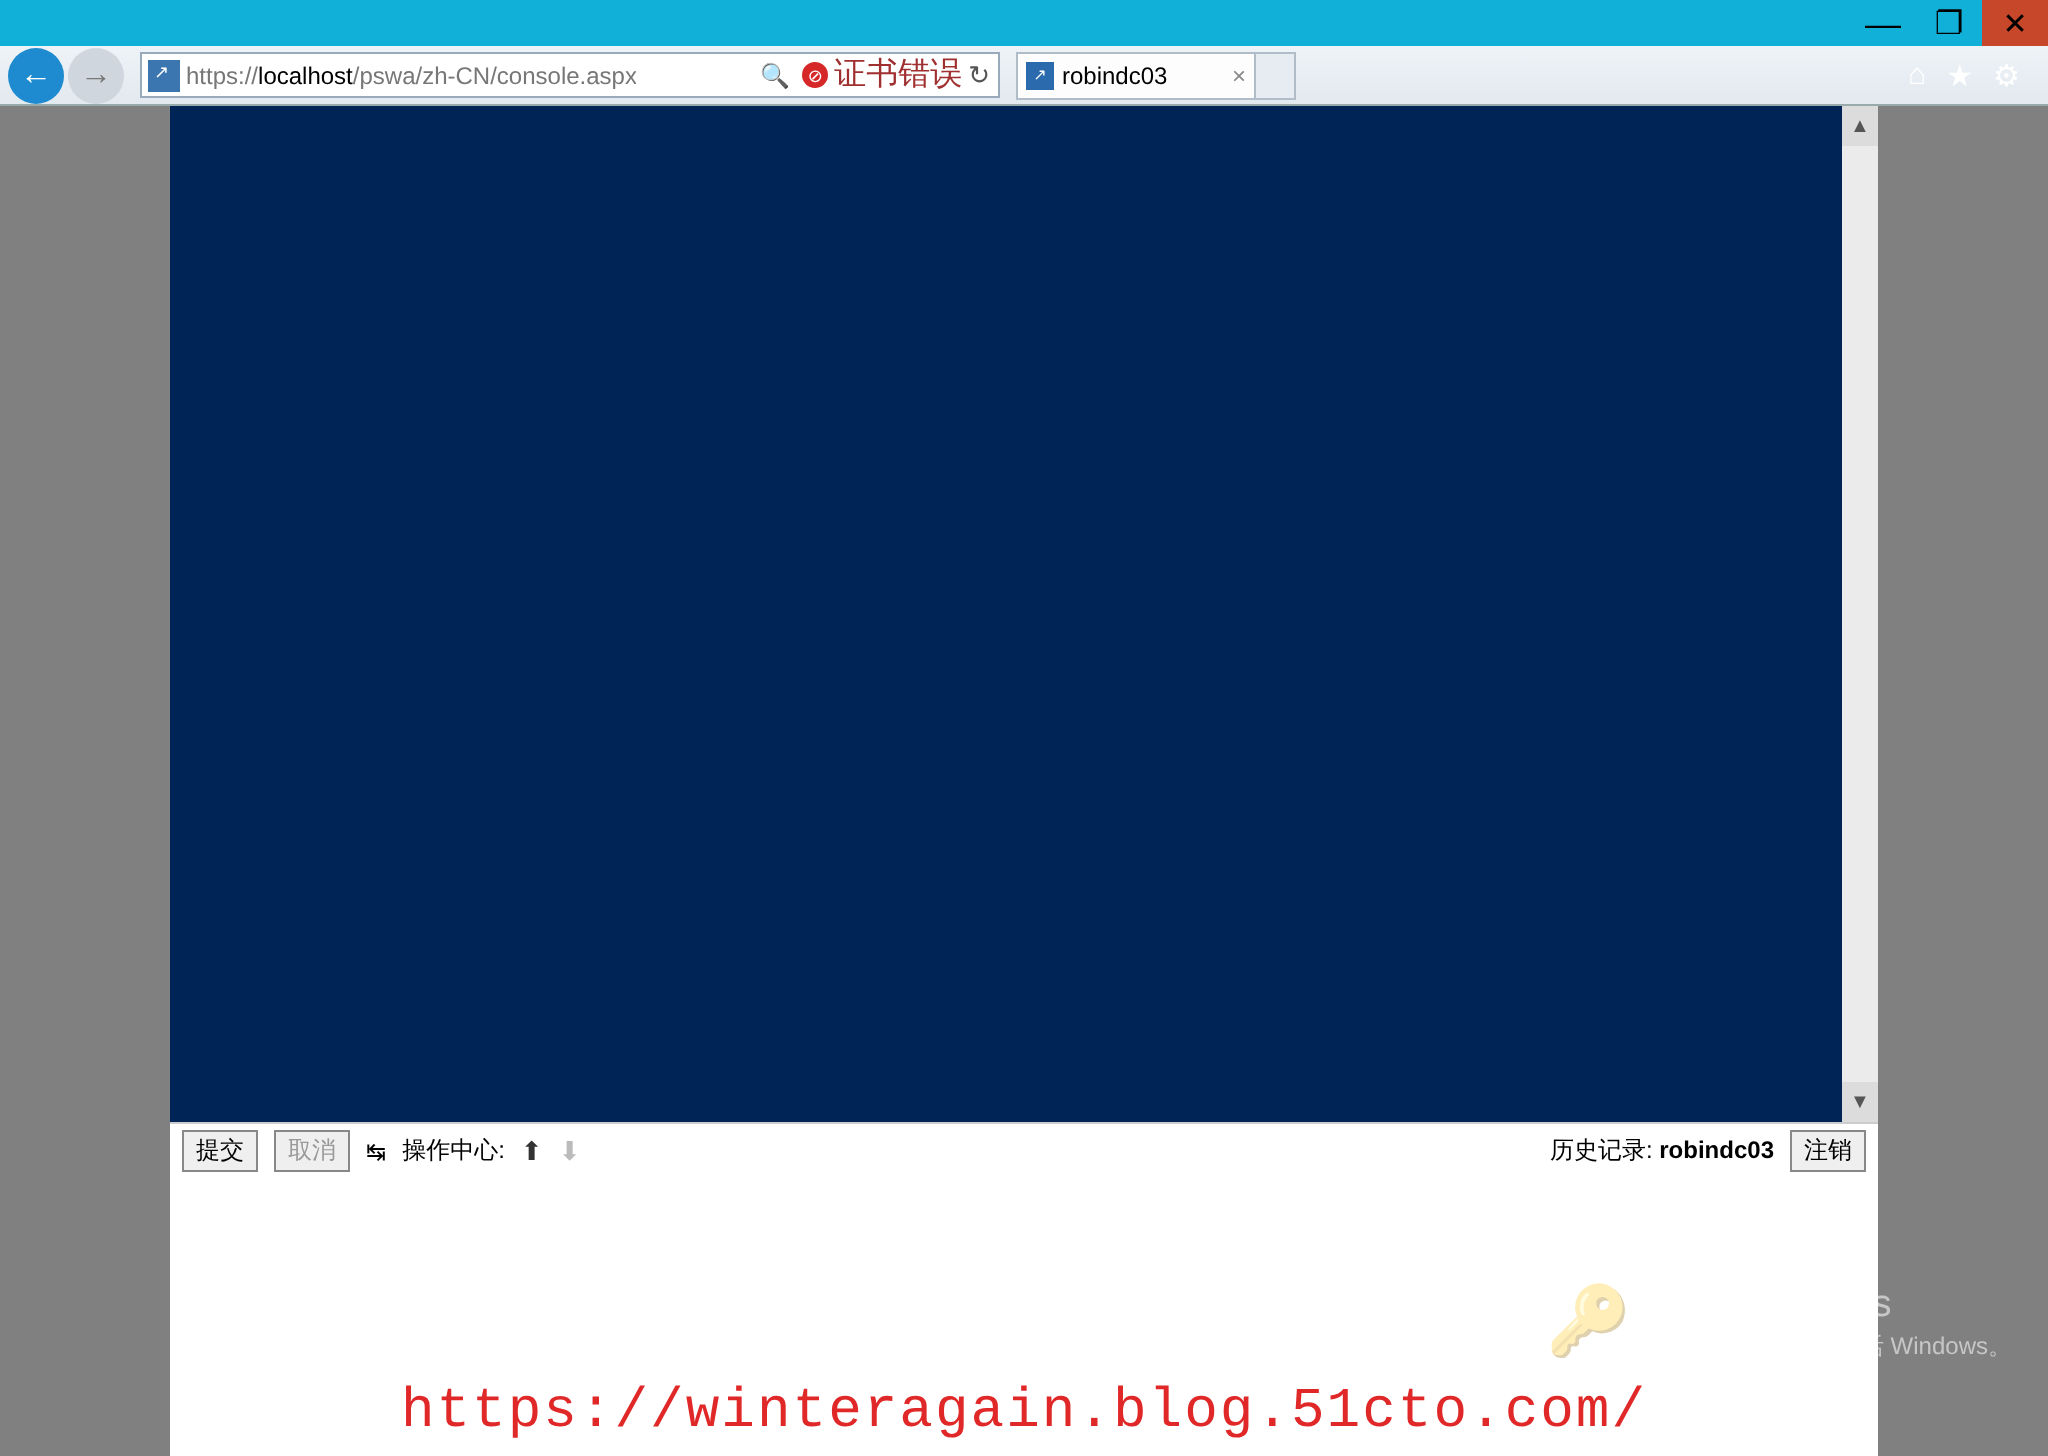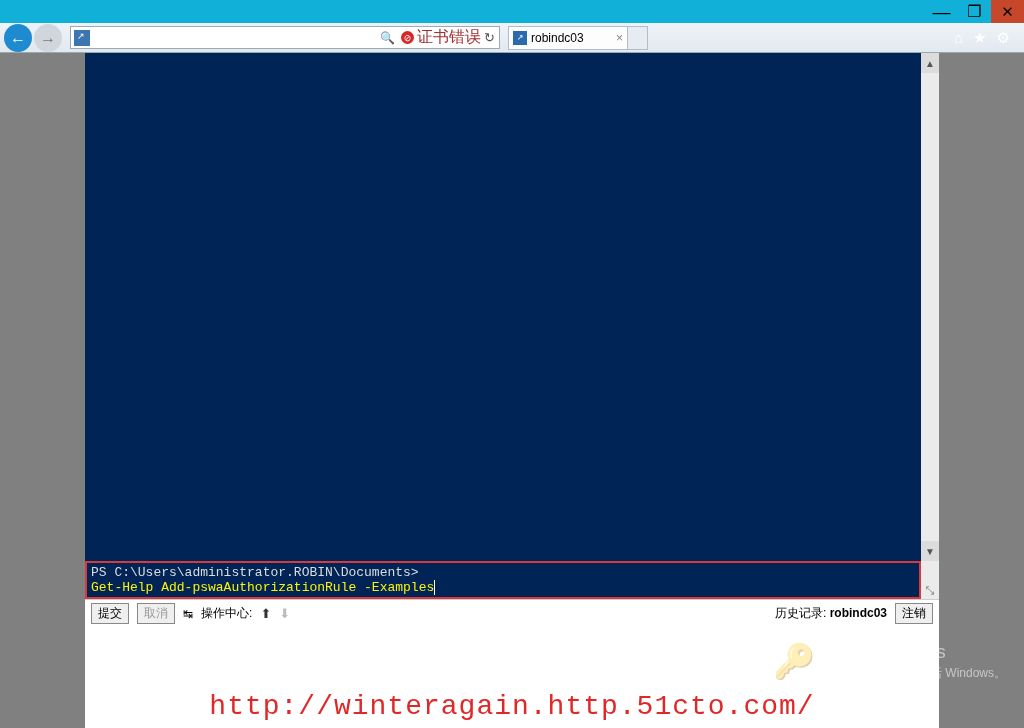--- a/index.html
+++ b/index.html
@@ -87,20 +87,23 @@
 <div class="ie-bar">
   <div class="nav-btn nav-back">
       <span>←</span>
     </div>
   <div class="nav-btn nav-fwd">
       <span>→</span>
     </div>
 
   <div class="addr-wrap">
     <span class="addr-icon"></span>
+    <span class="addr-text">
+      <span>https://</span><span class="host">localhost</span><span>/pswa/zh-CN/console.aspx</span>
+    </span>
     <div class="addr-right">
       <span class="search-sm">🔍</span>
       <span class="deny-icon">⊘</span>
       <span class="cert-err">证书错误</span>
       <span class="refresh">↻</span>
     </div>
   </div>
 
   <div class="tab-strip">
     <div class="tab">
@@ -118,29 +121,20 @@
   </div>
 </div>
 
 <div class="page">
   <div class="pswa">
     <div class="ps-console">
       <div class="scrollbar-up">▲</div>
       <div class="scrollbar-dn">▼</div>
     </div>
 
-    <div class="input-wrap">
-      <div class="input-area">
-        <div class="input-section">
-          <div class="prompt-line">PS C:\Users\administrator.ROBIN\Documents&gt;</div>
-          <div class="cmd-line"><span>Get-Help Add-pswaAuthorizationRule -Examples</span><span class="cursor"></span></div>
-        </div>
-      </div>
-      <div class="input-resize">⤡</div>
-    </div>
 
     <div class="toolbar">
       <button>提交</button>
       <button class="cancel-btn">取消</button>
       <span>↹</span>
       <span>操作中心:</span>
       <span class="hist-arrow">⬆</span>
       <span class="hist-arrow dim">⬇</span>
       <span class="spacer"></span>
       <span class="conn-status">
@@ -152,13 +146,13 @@
 </div>
 
 <div class="watermark">
   <div class="key">🔑</div>
   <div>
     <div class="wm-l1">激活 Windows</div>
     <div class="wm-l2">转到"操作中心"以激活 Windows。</div>
   </div>
 </div>
 
-<div class="blog-url">http://winteragain.http.51cto.com/</div>
+<div class="blog-url">https://winteragain.blog.51cto.com/</div>
 
 </body></html>

